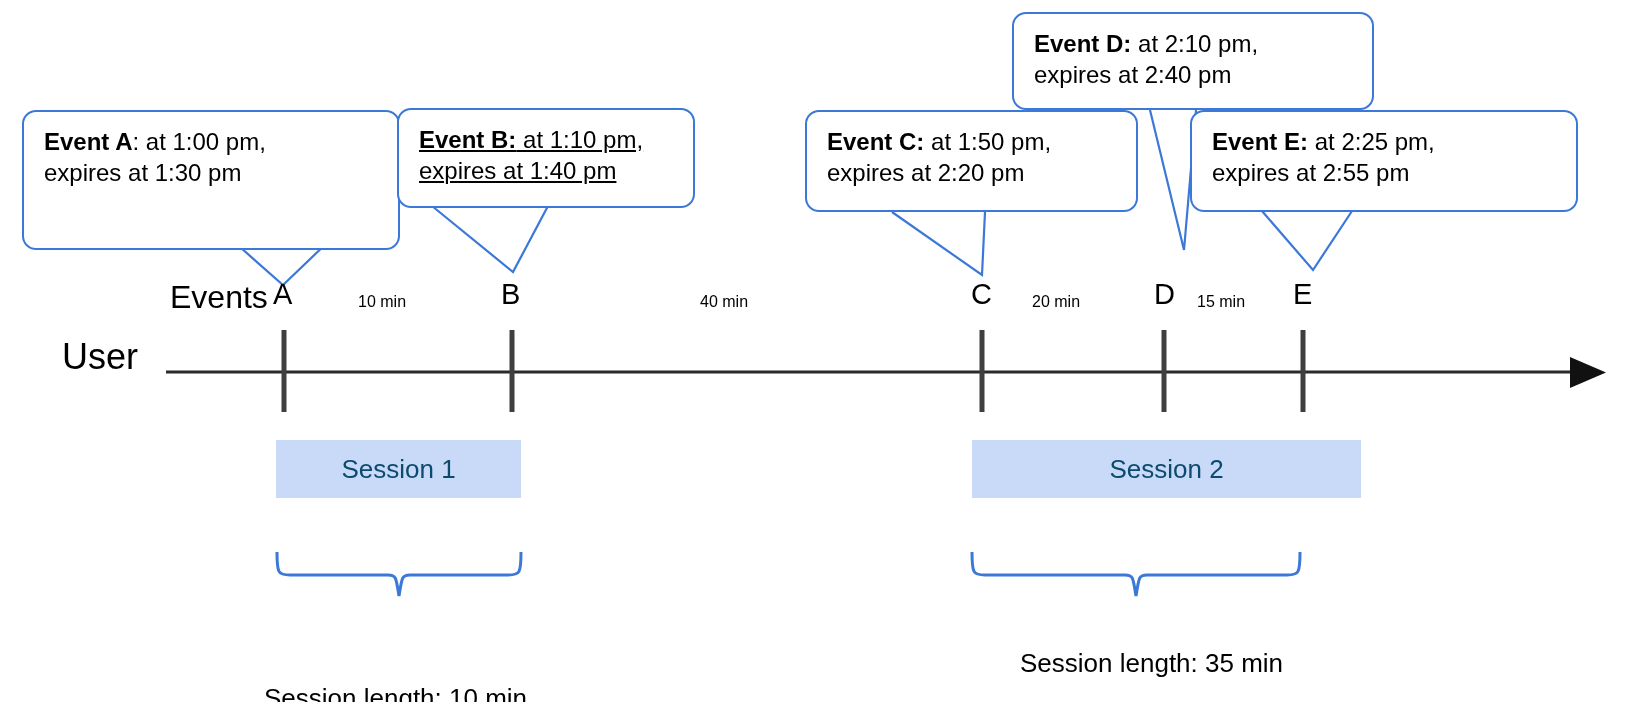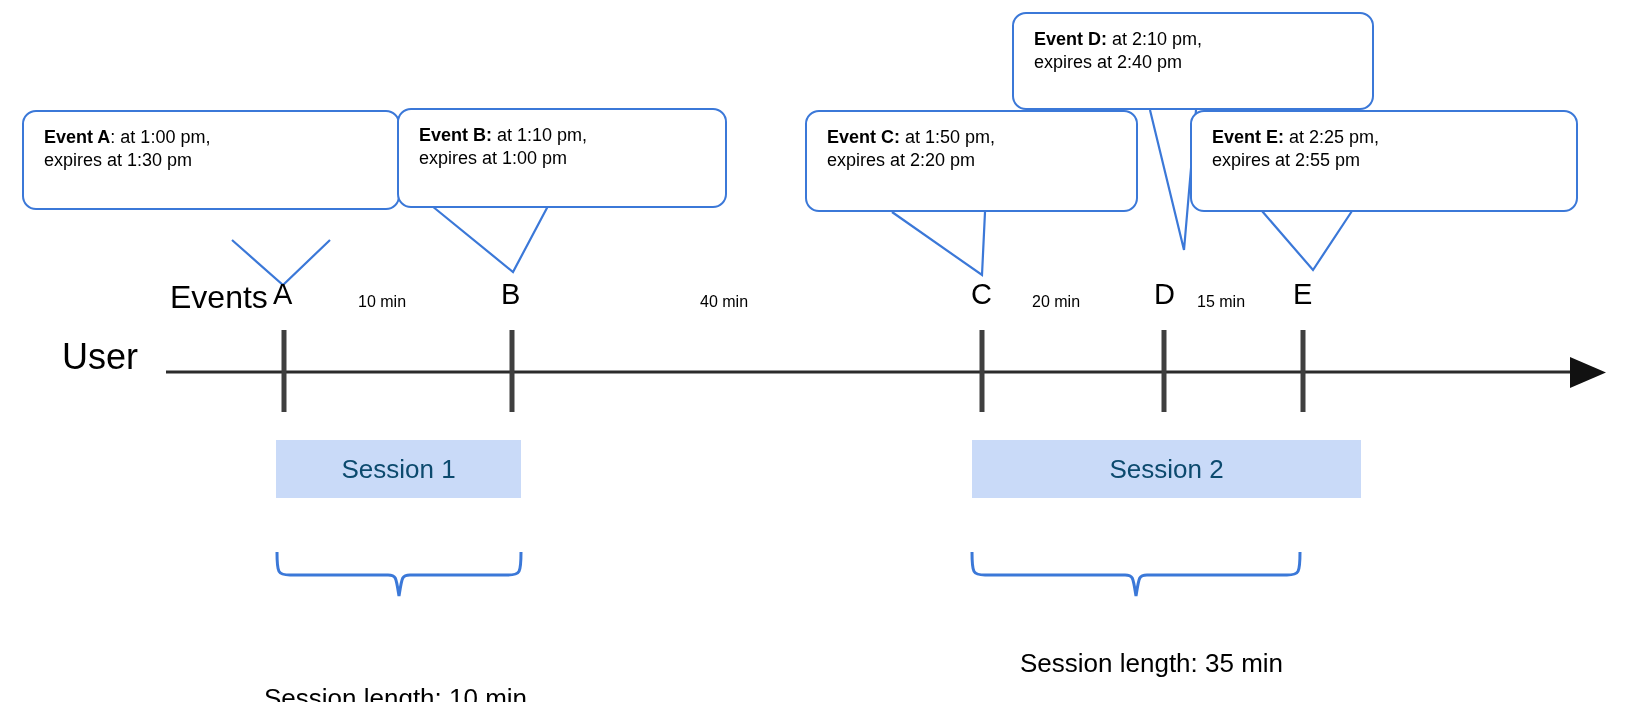--- a/index.html
+++ b/index.html
@@ -2,21 +2,21 @@
 <html><head>
 <meta charset="utf-8">
 <style>
   html,body{margin:0;padding:0;background:#ffffff;}
   body{width:1634px;height:702px;position:relative;overflow:hidden;
        font-family:"Liberation Sans","DejaVu Sans",sans-serif;color:#000;}
   #stage{position:absolute;left:0;top:0;width:1634px;height:702px;}
   svg.layer{position:absolute;left:0;top:0;width:1634px;height:702px;overflow:visible;}
   .callout{position:absolute;box-sizing:border-box;border:2.2px solid #3b78d8;
            border-radius:14px;background:#ffffff;padding:14px 18px 14px 20px;
-           line-height:1.30;font-size:18px;color:#000;z-index:5;}
+           line-height:1.30;font-size:24px;color:#000;z-index:5;}
   .callout b{font-weight:bold;}
   .lbl{position:absolute;white-space:nowrap;z-index:6;}
   .ev-letter{font-size:29px;}
   .gap-lbl{font-size:16px;}
   .events-lbl{font-size:32px;margin-left:33px;}
   .user-lbl{font-size:36px;}
   .session-box{position:absolute;background:#c9daf8;display:flex;align-items:center;
                justify-content:center;font-size:26px;color:#0c4a6e;z-index:4;}
   .sess-len{position:absolute;font-size:26px;white-space:nowrap;z-index:6;}
 </style>
@@ -46,32 +46,32 @@
     <line x1="1164" y1="330" x2="1164" y2="412" stroke="#3f3f3f" stroke-width="5"></line>
     <line x1="1303" y1="330" x2="1303" y2="412" stroke="#3f3f3f" stroke-width="5"></line>
 
     <path fill="none" stroke="#3b78d8" stroke-width="3" d="M 277,552 C 277,573 278,575 290,575 L 388,575 C 396,575 396,577 399,596
              C 402,577 402,575 410,575 L 508,575 C 520,575 521,573 521,552"></path>
 
     <path fill="none" stroke="#3b78d8" stroke-width="3" d="M 972,552 C 972,573 973,575 985,575 L 1125,575 C 1133,575 1133,577 1136,596
              C 1139,577 1139,575 1147,575 L 1287,575 C 1299,575 1300,573 1300,552"></path>
   </svg>
 
-  <div class="callout" style="left:22px;top:110px;width:378px;height:100px;">
+  <div class="callout" style="left:22px;top:110px;width:378px;height:140px;">
     <span>
       <b>Event A</b><span>: at 1:00 pm,</span>
     </span><br>
     <span>expires at 1:30 pm</span>
   </div>
 
-  <div class="callout" style="left:397px;top:108px;width:330px;height:100px;">
+  <div class="callout" style="left:397px;top:108px;width:298px;height:100px;text-decoration:underline;">
     <span>
       <b>Event B:</b><span> at 1:10 pm,</span>
     </span><br>
-    <span>expires at 1:00 pm</span>
+    <span>expires at 1:40 pm</span>
   </div>
 
   <div class="callout" style="left:805px;top:110px;width:333px;height:102px;">
     <span>
       <b>Event C:</b><span> at 1:50 pm,</span>
     </span><br>
     <span>expires at 2:20 pm</span>
   </div>
 
   <div class="callout" style="left:1012px;top:12px;width:362px;height:98px;">

